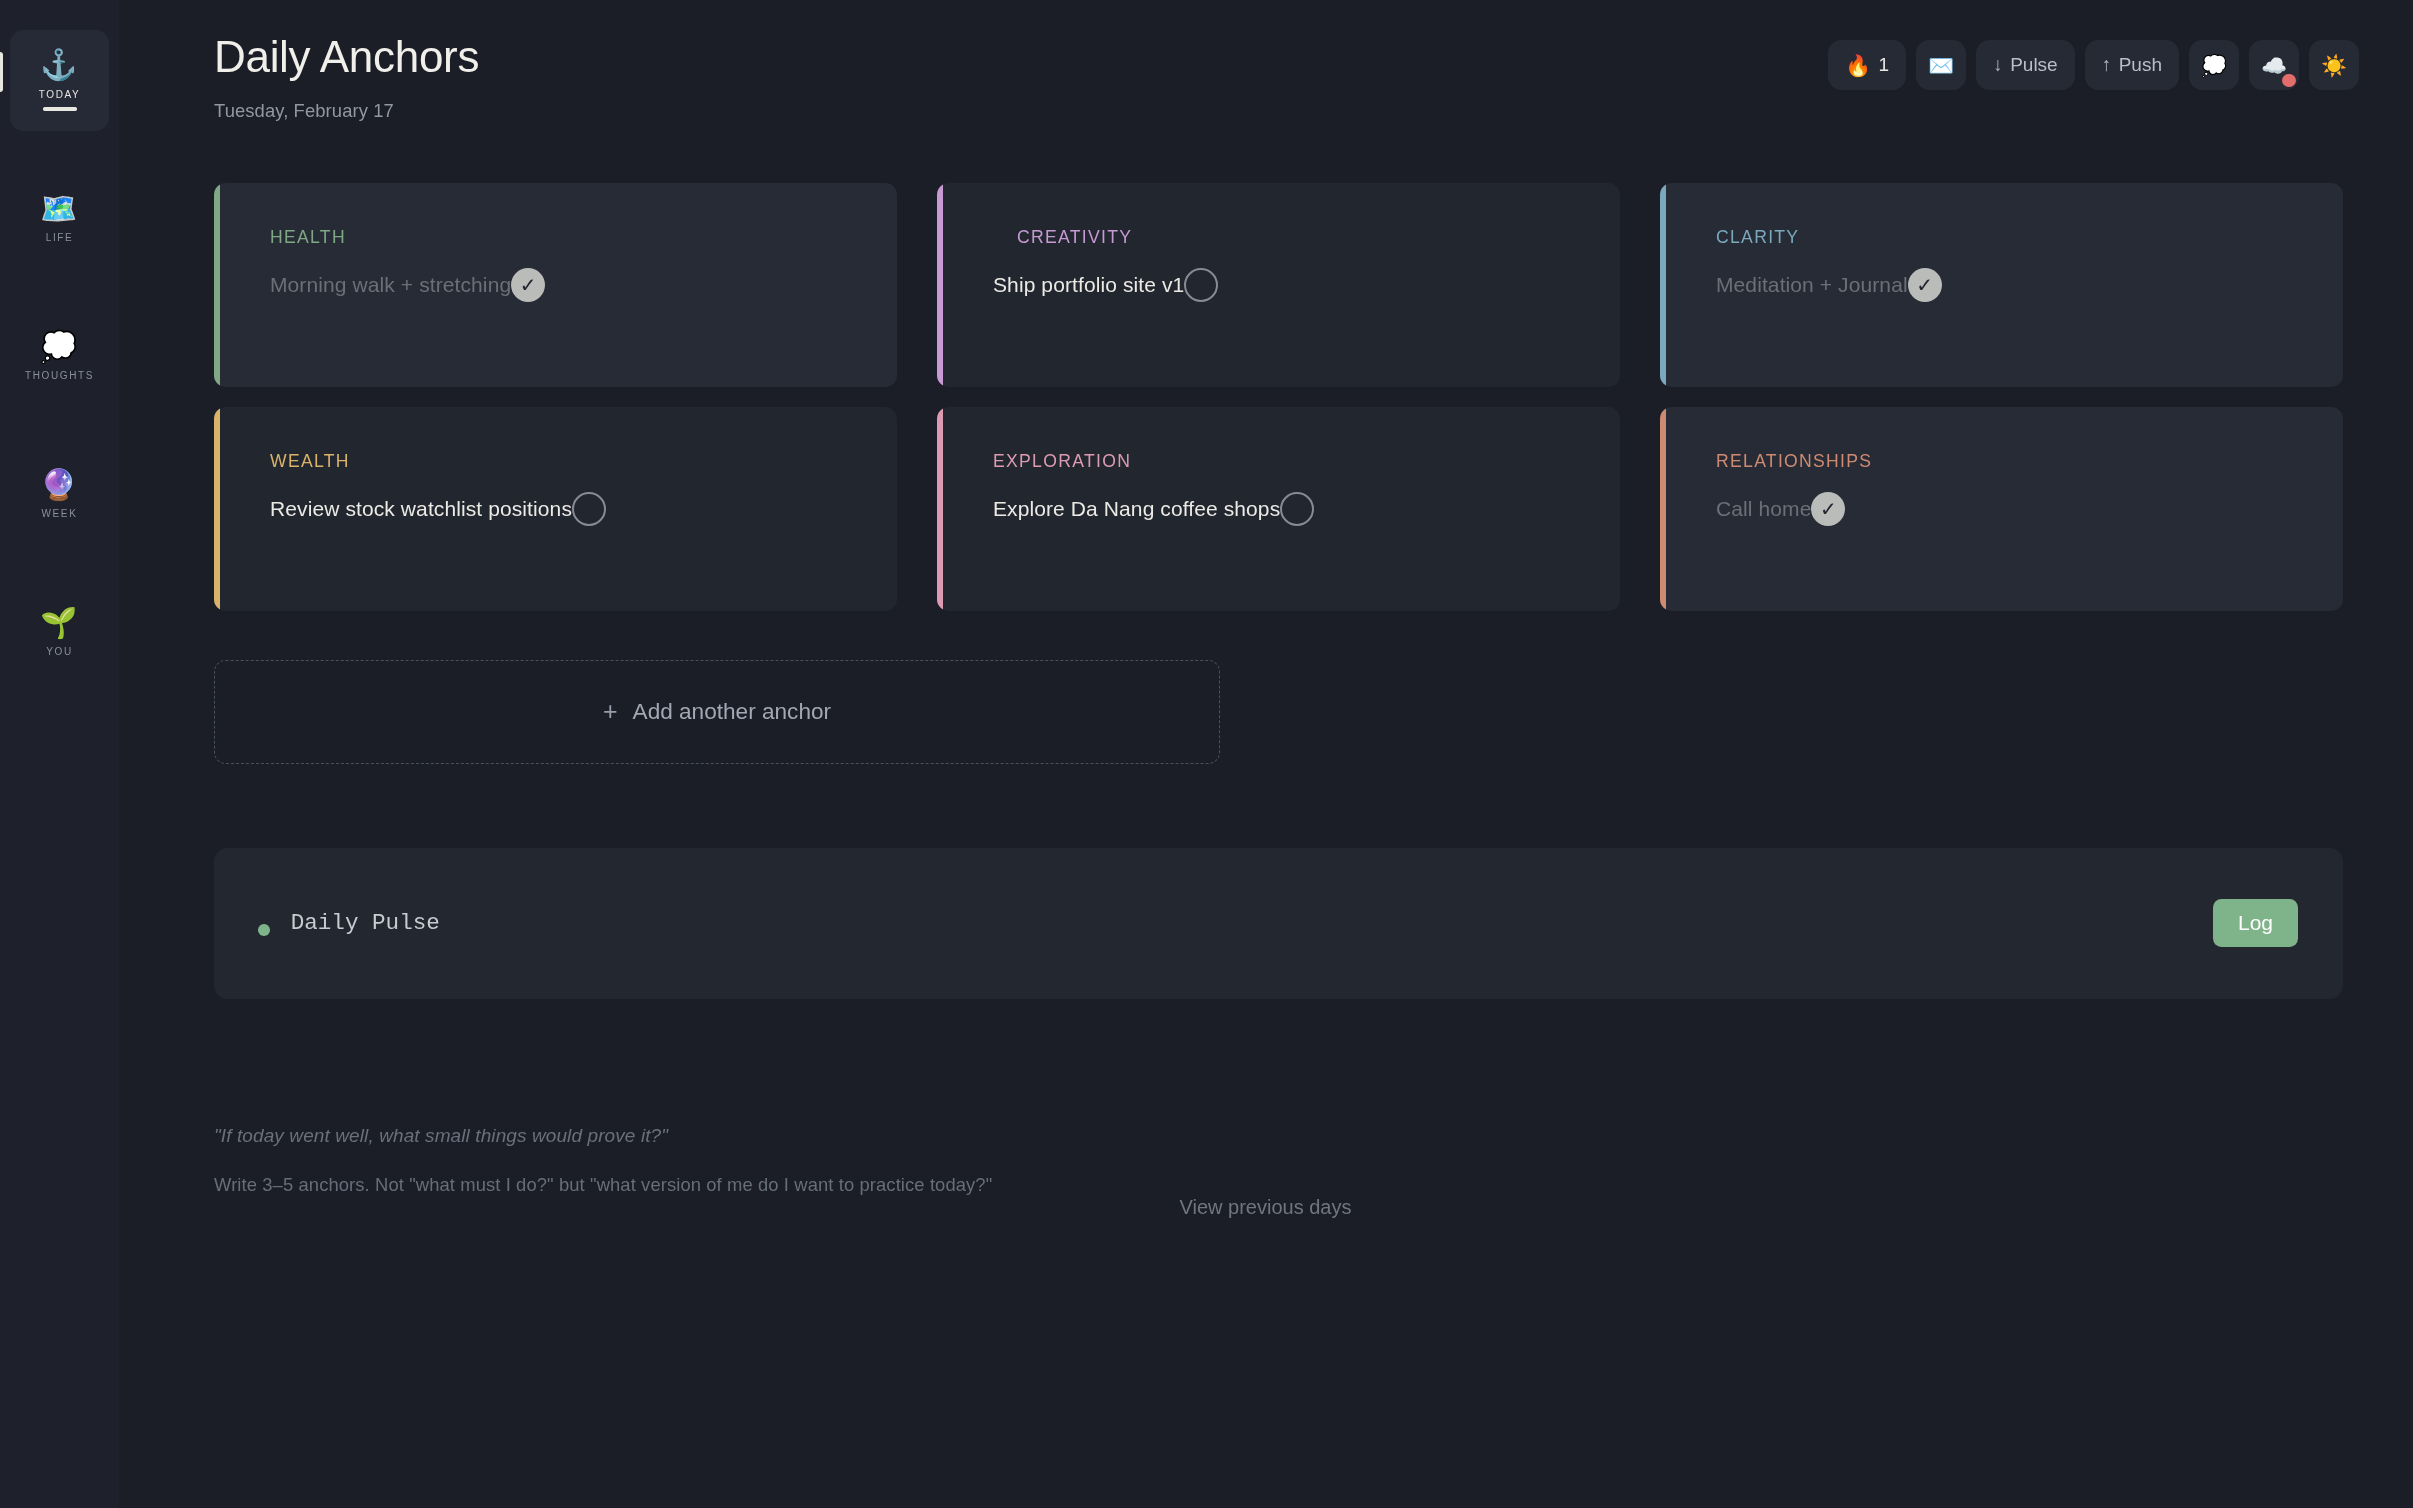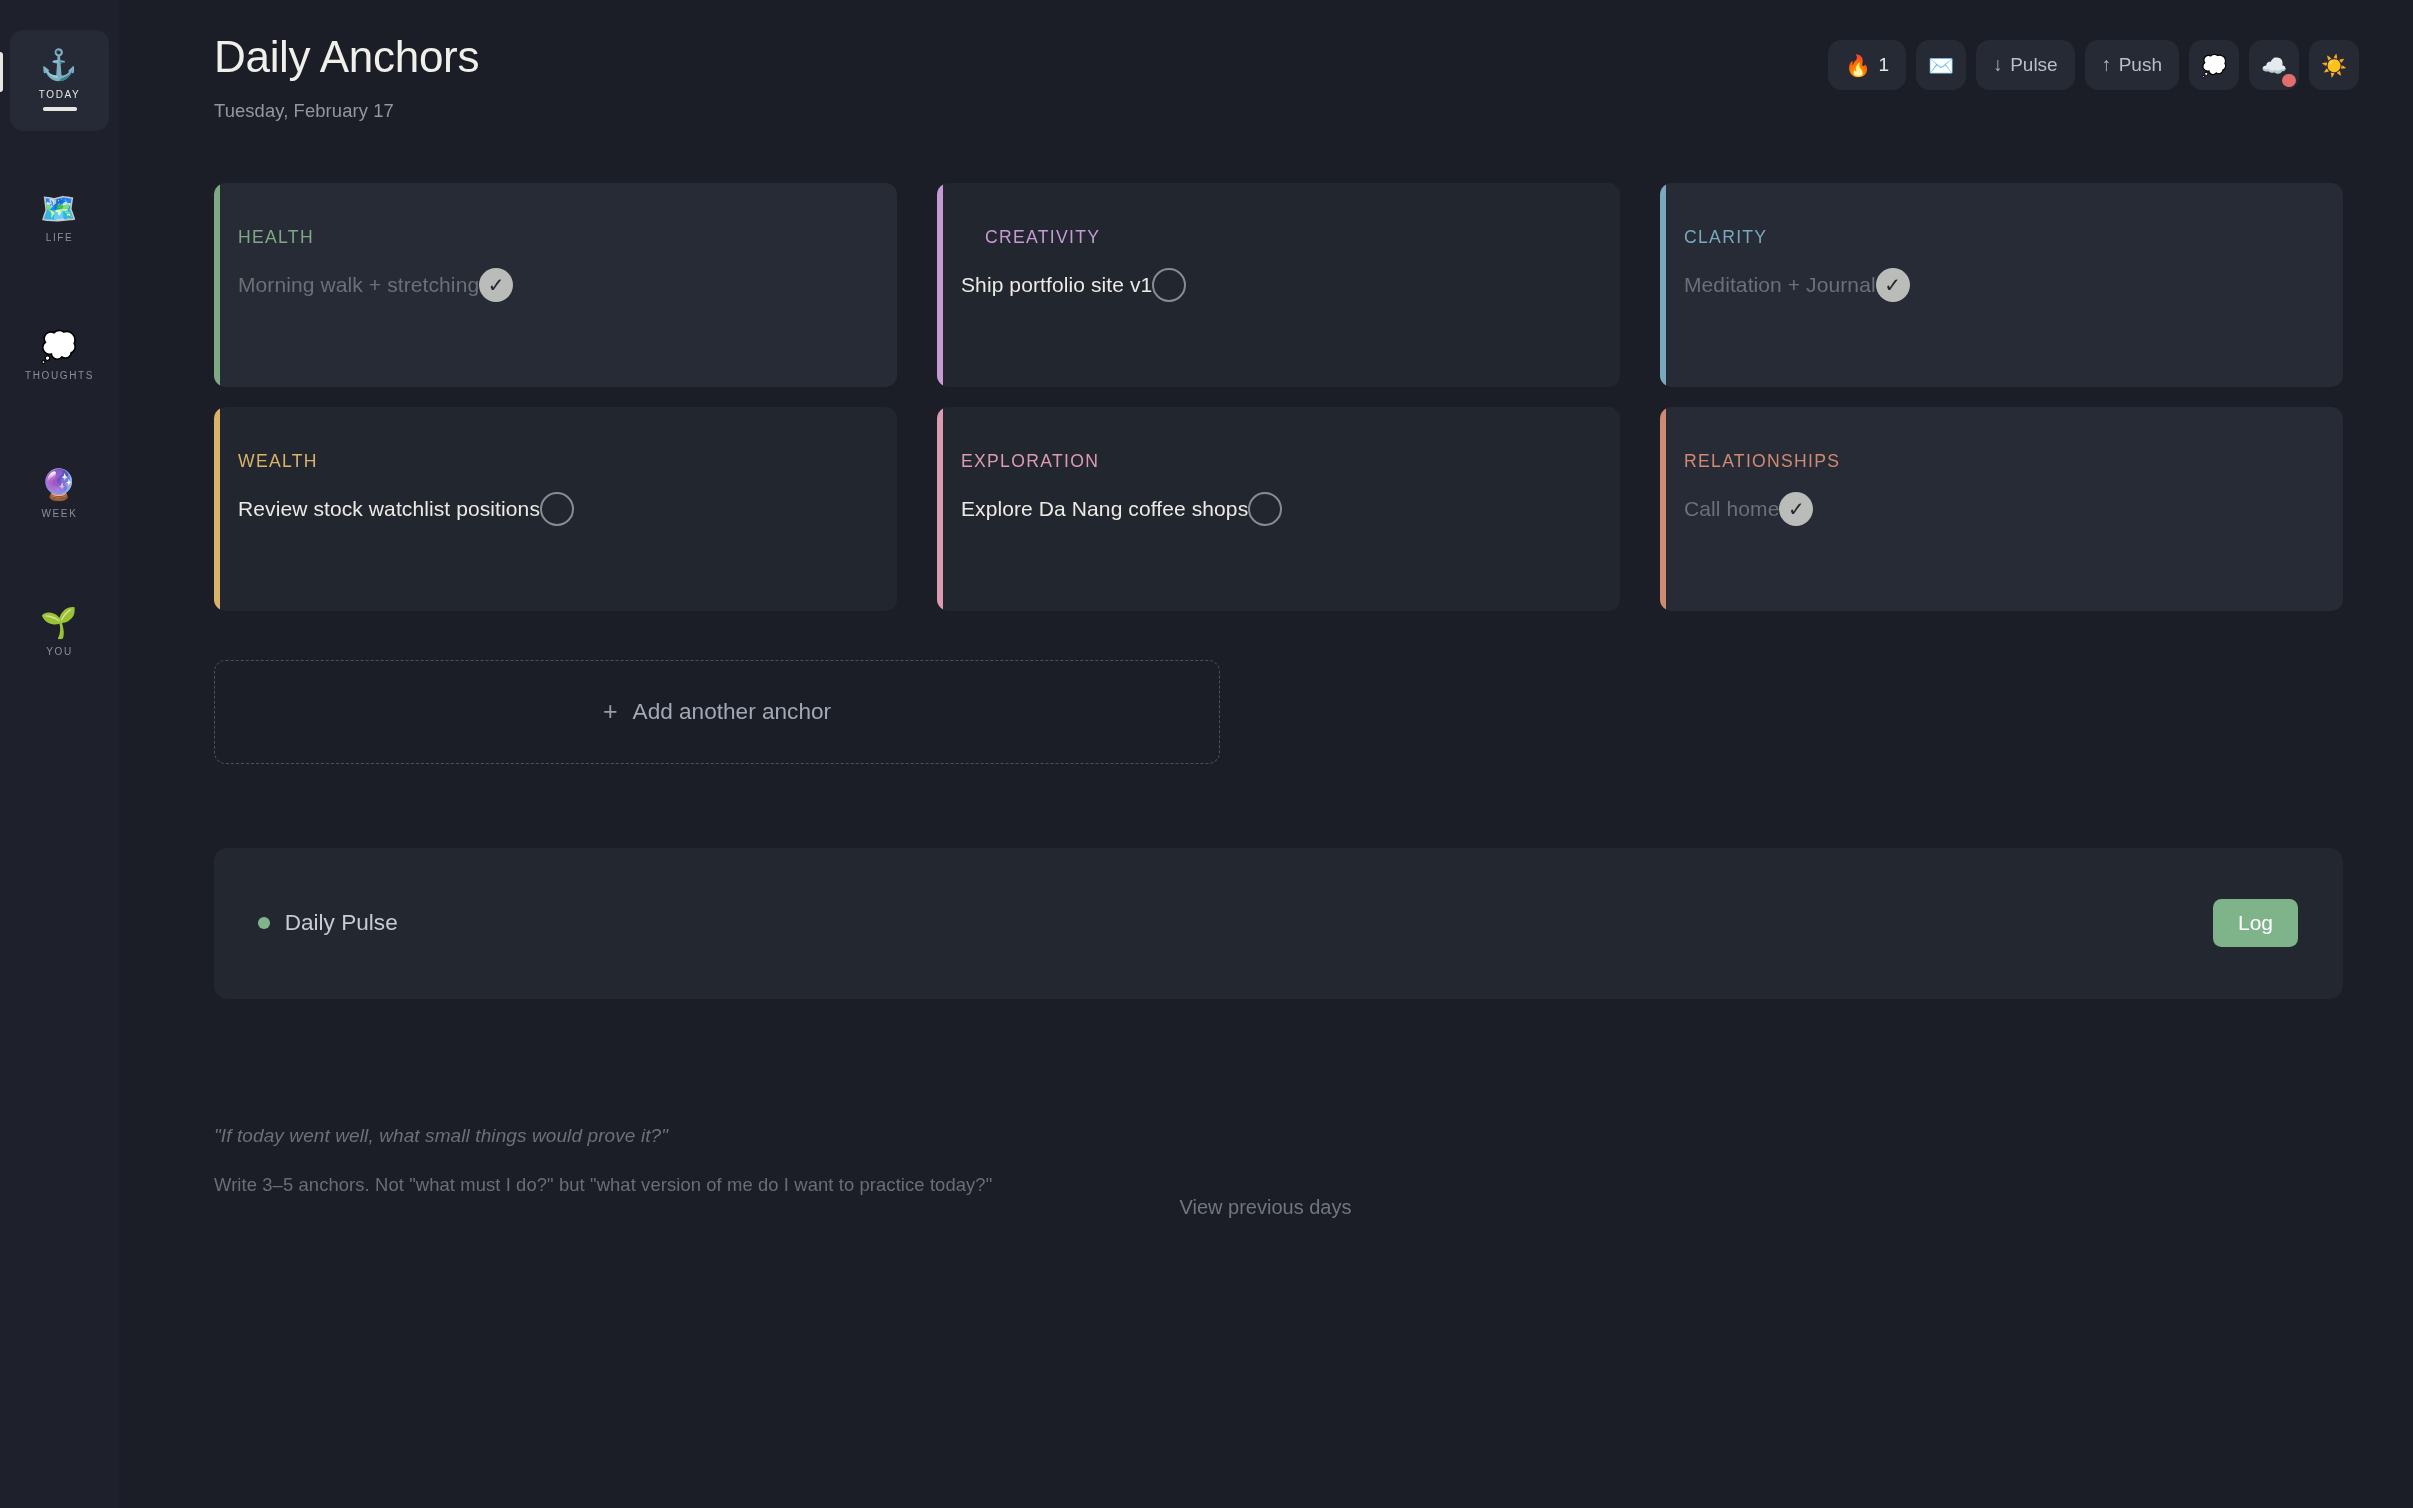--- a/index.html
+++ b/index.html
@@ -167,21 +167,21 @@
     grid-template-columns: repeat(3, 1fr);
     gap: 20px 40px;
     max-width: 2129px;
   }
 
   .anchor-card {
     position: relative;
     height: 204px;
     border-radius: 11.7px;
     background: #272b35;
-    padding: 44px 39px 0 24px;
+    padding: 44px 39px 0 56px;
     overflow: hidden;
     cursor: pointer;
   }
 
   .anchor-card.pending {
     background: #22262f;
   }
 
   .accent {
     position: absolute;
@@ -263,22 +263,23 @@
     border-radius: 13.4px;
     background: #23272f;
     display: flex;
     align-items: center;
     justify-content: space-between;
     padding: 0 45px 0 44px;
   }
 
   .pulse-left {
     display: flex;
-    align-items: center;
-    gap: 15px;
+    align-items: flex-end;
+    gap: 21px;
+    font-family: Liberation Mono, monospace;
   }
 
   .pulse-dot {
     width: 11.7px;
     height: 11.7px;
     border-radius: 50%;
     background: #7fb389;
   }
 
   .pulse-title {

